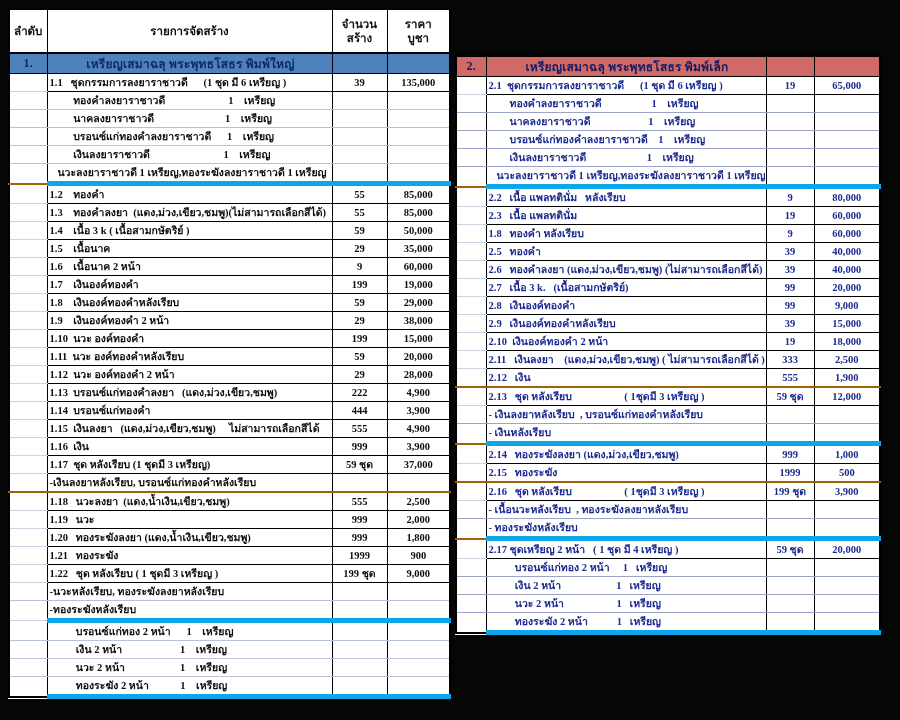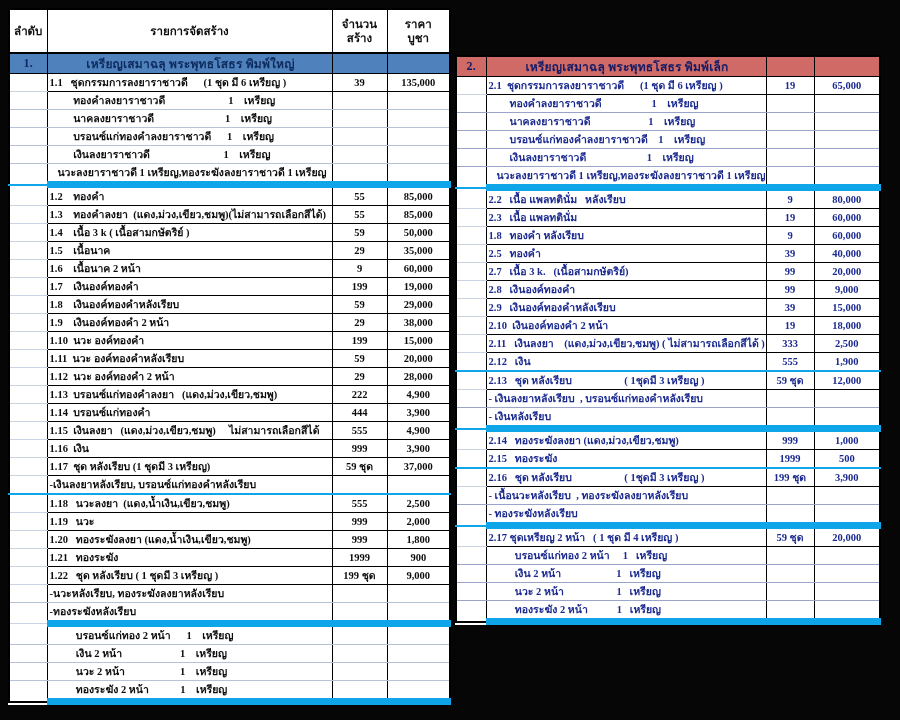--- a/index.html
+++ b/index.html
@@ -18,24 +18,24 @@
   .c1{border-right:1.5px solid #000;text-align:center;}
   .c2{border-right:1px solid #000;}
   .c3{border-right:1px solid #000;text-align:center;}
   .c4{text-align:center;}
   
   tr.main td{border-bottom:1px solid #000;}
   tr.main td.c1{border-bottom:1px solid #c9d3e2;}
   
   #tblLeft tr.sub td{border-bottom:1px solid #b6c3d7;}
   #tblRight tr.sub td{border-bottom:1px solid #9aa3c8;}
-  tr.subend td{border-bottom:7px solid #0ea5e9;}
+  tr.subend td{border-bottom:5px solid #0ea5e9;}
   tr.subend td.c1{border-bottom:1px solid #c9d3e2;}
   
-  tr.bt td{border-top:2px solid #0ea5e9;margin-left:24px;}
+  tr.bt td{border-top:2px solid #a16207;margin-left:24px;}
   
   tr.section{height:18px;}
   tr.section td{background:var(--secbg);color:var(--seccol);border-bottom:1.5px solid #000;
                 font-size:12px;letter-spacing:.2px;}
   tr.section td.c2{padding-left:4px;text-align:center;}
 </style>
 </head>
 <body>
 
 <div class="canvas">
@@ -340,20 +340,26 @@
           <td class="c4">60,000</td>
         </tr>
         <tr class="main">
           <td class="c1"></td>
           <td class="c2">2.5   ทองคำ</td>
           <td class="c3">39</td>
           <td class="c4">40,000</td>
         </tr>
         <tr class="main">
           <td class="c1"></td>
+          <td class="c2">2.6   ทองคำลงยา (แดง,ม่วง,เขียว,ชมพู) (ไม่สามารถเลือกสีได้)</td>
+          <td class="c3">39</td>
+          <td class="c4">40,000</td>
+        </tr>
+        <tr class="main">
+          <td class="c1"></td>
           <td class="c2">2.7   เนื้อ 3 k.   (เนื้อสามกษัตริย์)</td>
           <td class="c3">99</td>
           <td class="c4">20,000</td>
         </tr>
         <tr class="main">
           <td class="c1"></td>
           <td class="c2">2.8   เงินองค์ทองคำ</td>
           <td class="c3">99</td>
           <td class="c4">9,000</td>
         </tr>

